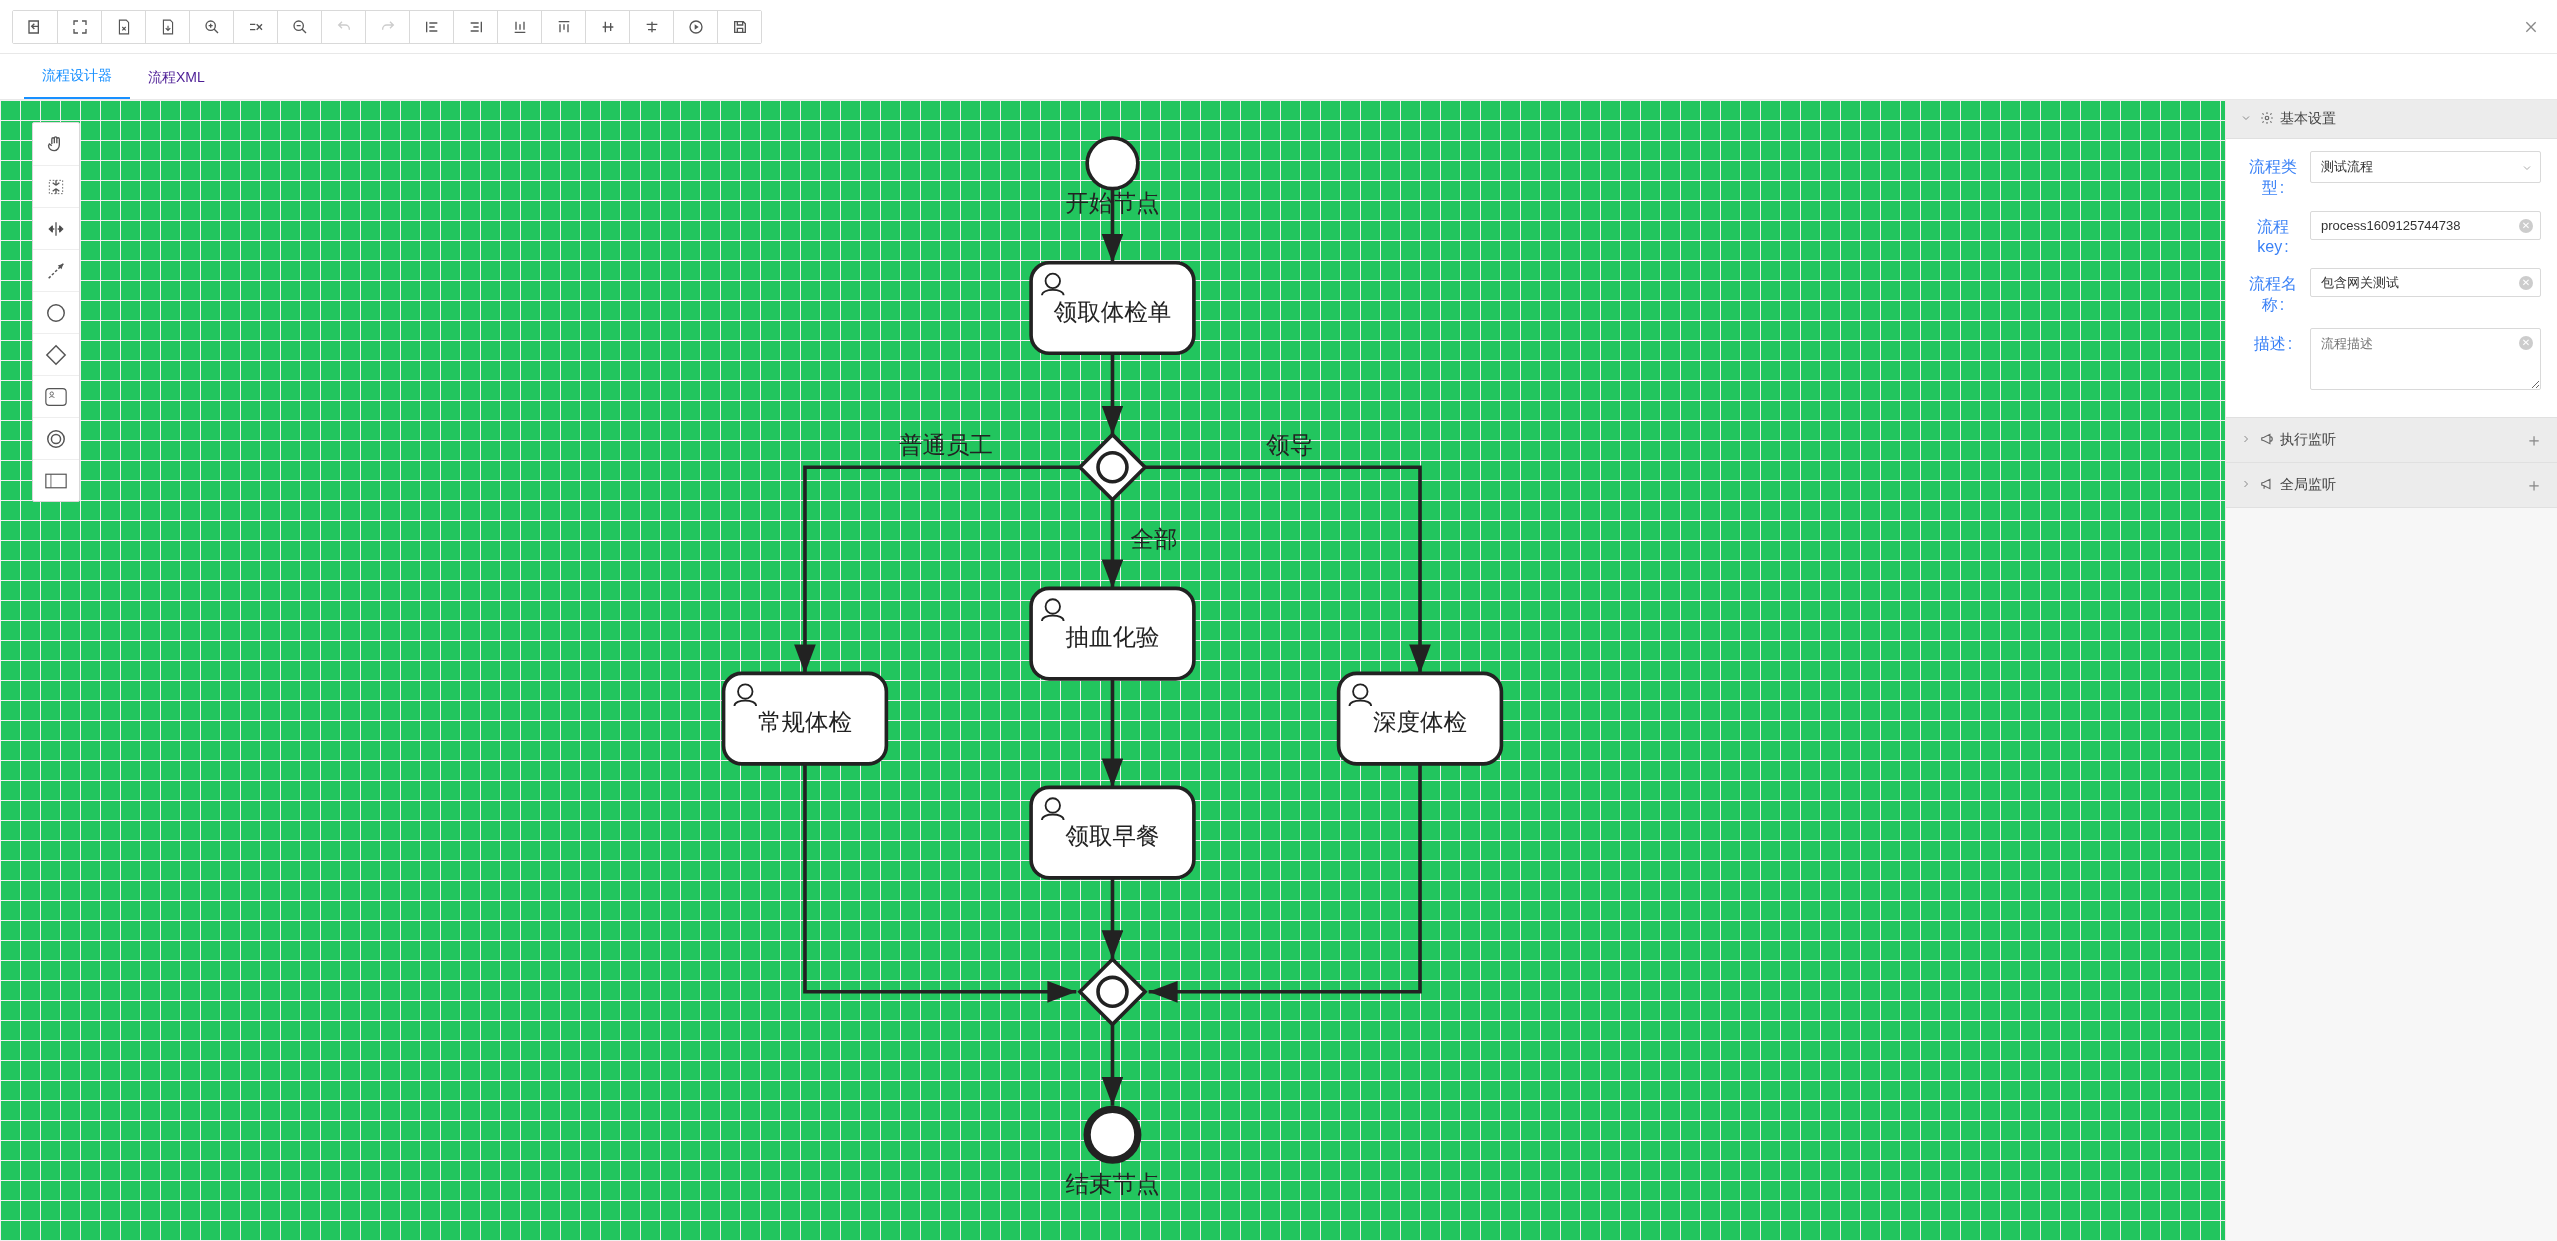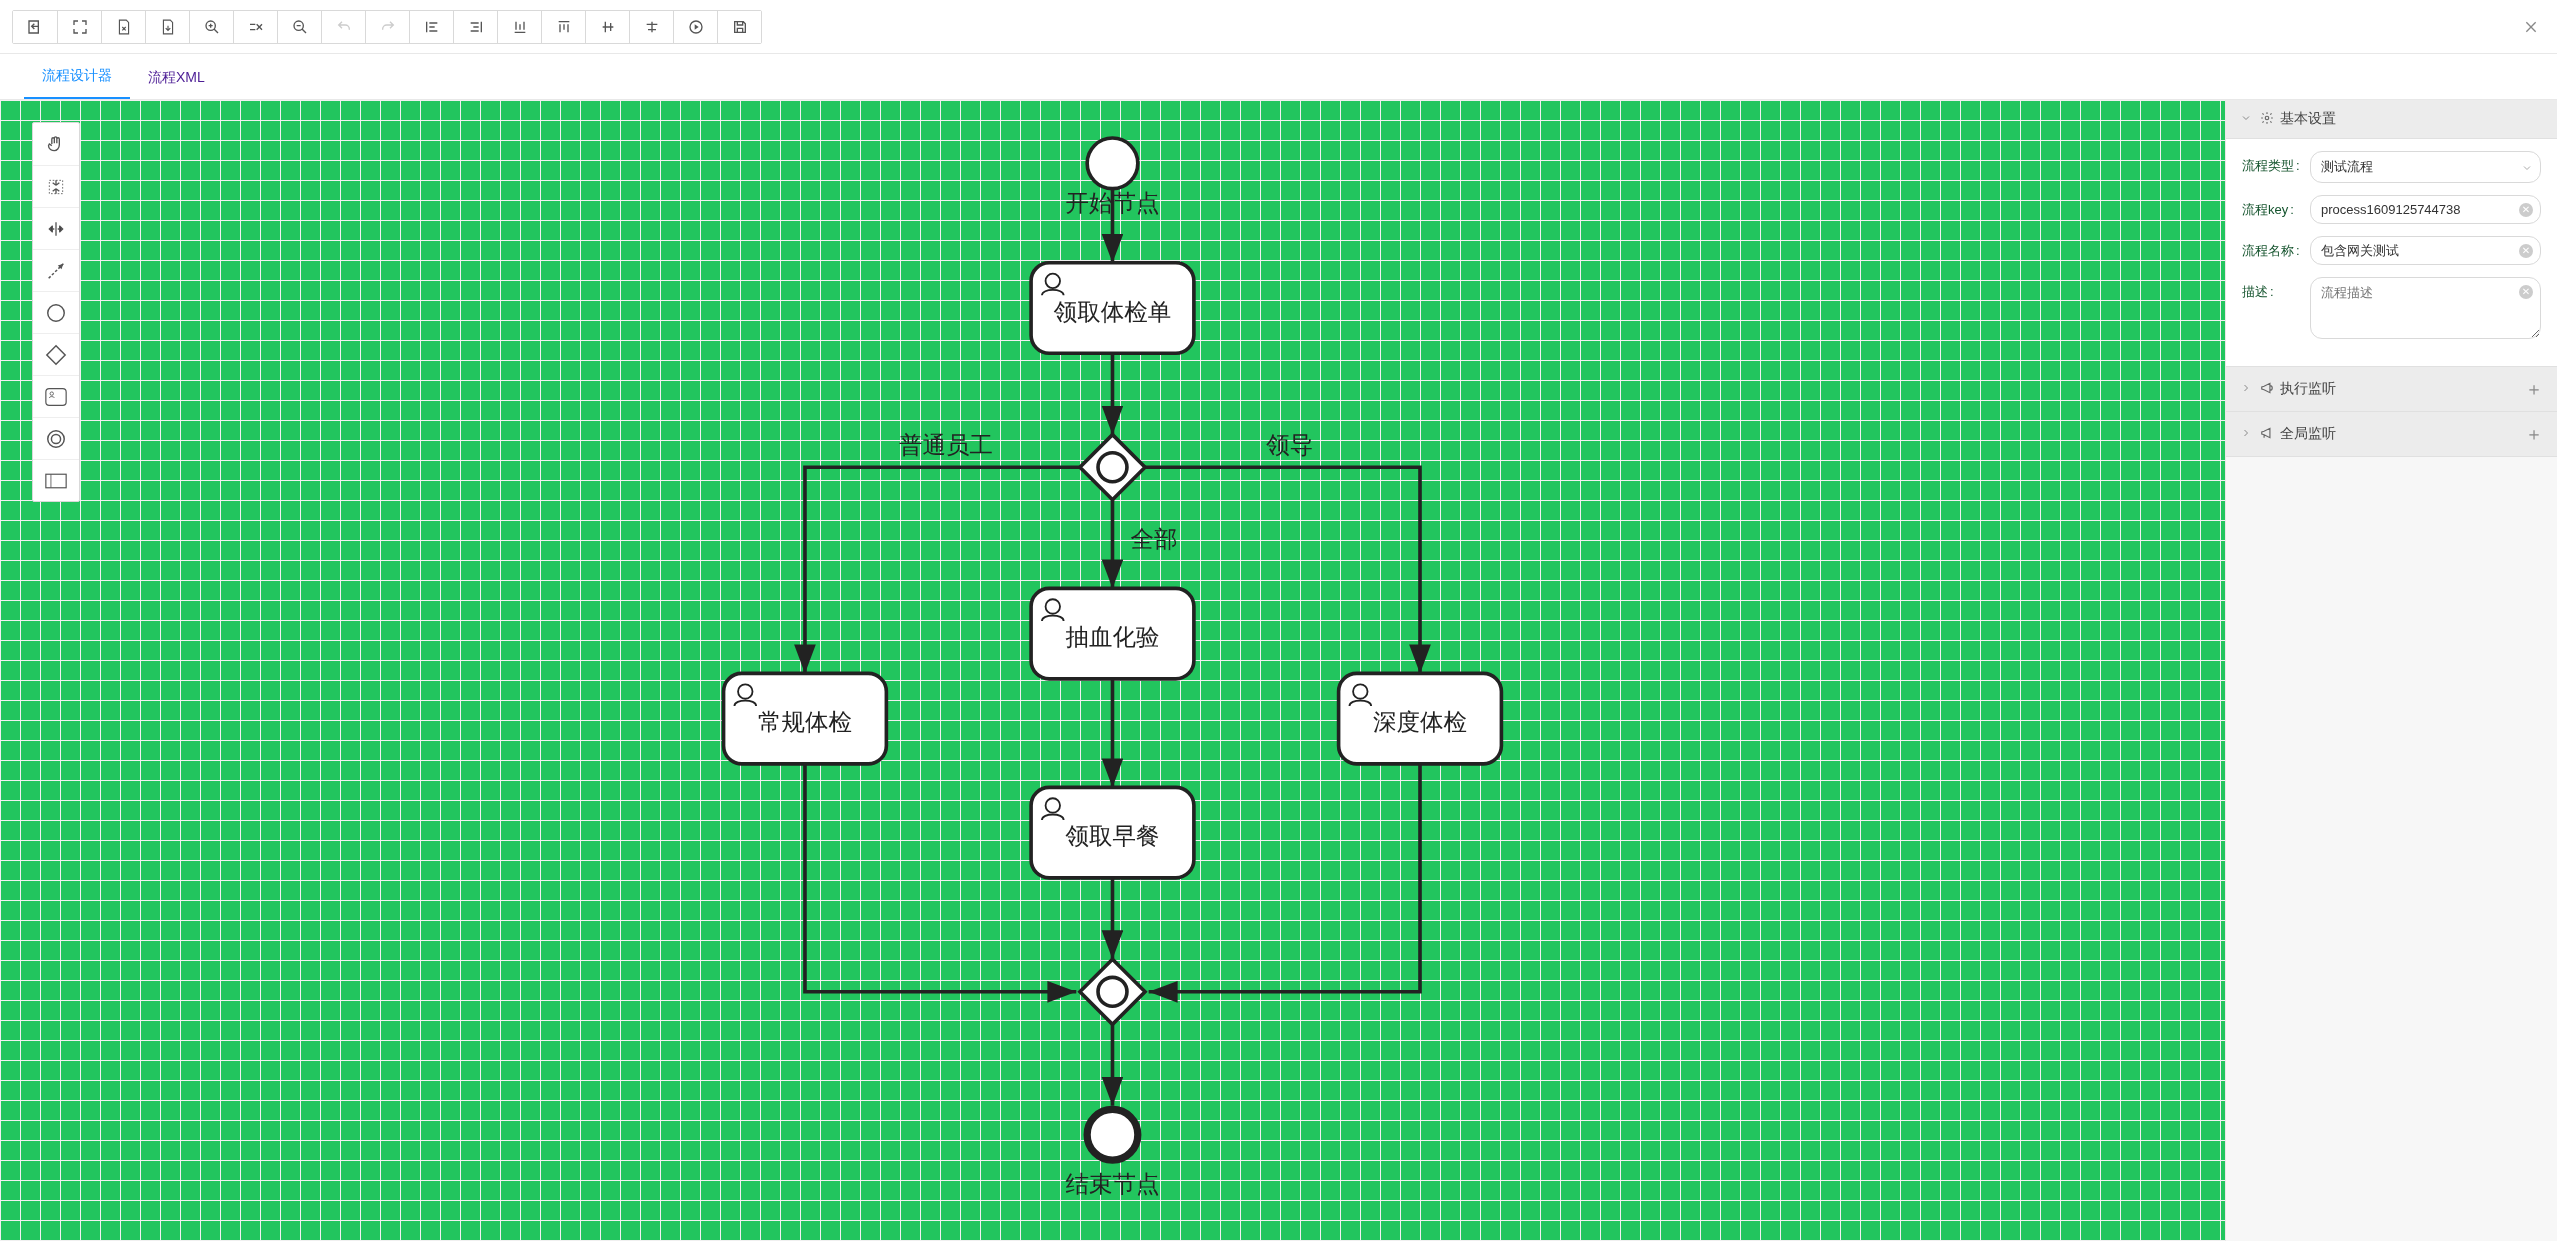--- a/index.html
+++ b/index.html
@@ -50,27 +50,27 @@
   .section-header {
     display:flex; align-items:center; padding: 10px 14px; background:#ececec;
     border-bottom:1px solid #e0e0e0; font-size:14px; color:#444; cursor:pointer;
   }
   .section-header .caret { margin-right:8px; color:#888; }
   .section-header .icon { margin-right:6px; color:#666; }
   .section-header .add { margin-left:auto; font-size:18px; color:#888; }
   .section-body { padding: 12px 16px; background:#fff; }
   .form-row { display:flex; align-items:flex-start; margin-bottom:12px; }
   .form-row label {
-    width:68px; text-align:left; padding-right:6px; padding-top:6px; color:#14532d; font-size:13px;
+    width:68px; text-align:center; padding-right:6px; padding-top:6px; color:#3b82f6; font-size:16px;
     flex-shrink:0;
   }
   .form-row label::after { content: ":"; margin-left:2px; }
   .form-row .control { flex:1; position:relative; }
   .inp, .sel, .ta {
-    width:100%; border:1px solid #d9d9d9; border-radius:12px; padding:6px 28px 6px 10px;
+    width:100%; border:1px solid #d9d9d9; border-radius:2px; padding:6px 28px 6px 10px;
     font-size:13px; color:#333; background:#fff; outline:none;
   }
   .ta { min-height:62px; resize:vertical; }
   .sel { appearance:none; padding-right:28px; }
   .clear { position:absolute; right:8px; top:8px; width:14px; height:14px; border-radius:50%; background:#ccc; color:#fff; font-size:10px; line-height:14px; text-align:center; cursor:pointer; }
   .drop { position:absolute; right:8px; top:10px; color:#aaa; pointer-events:none; }
 
   
   .node-label { font-size:13px; fill:#222; text-anchor:middle; dominant-baseline:middle; }
   .edge-label { font-size:13px; fill:#222; }

